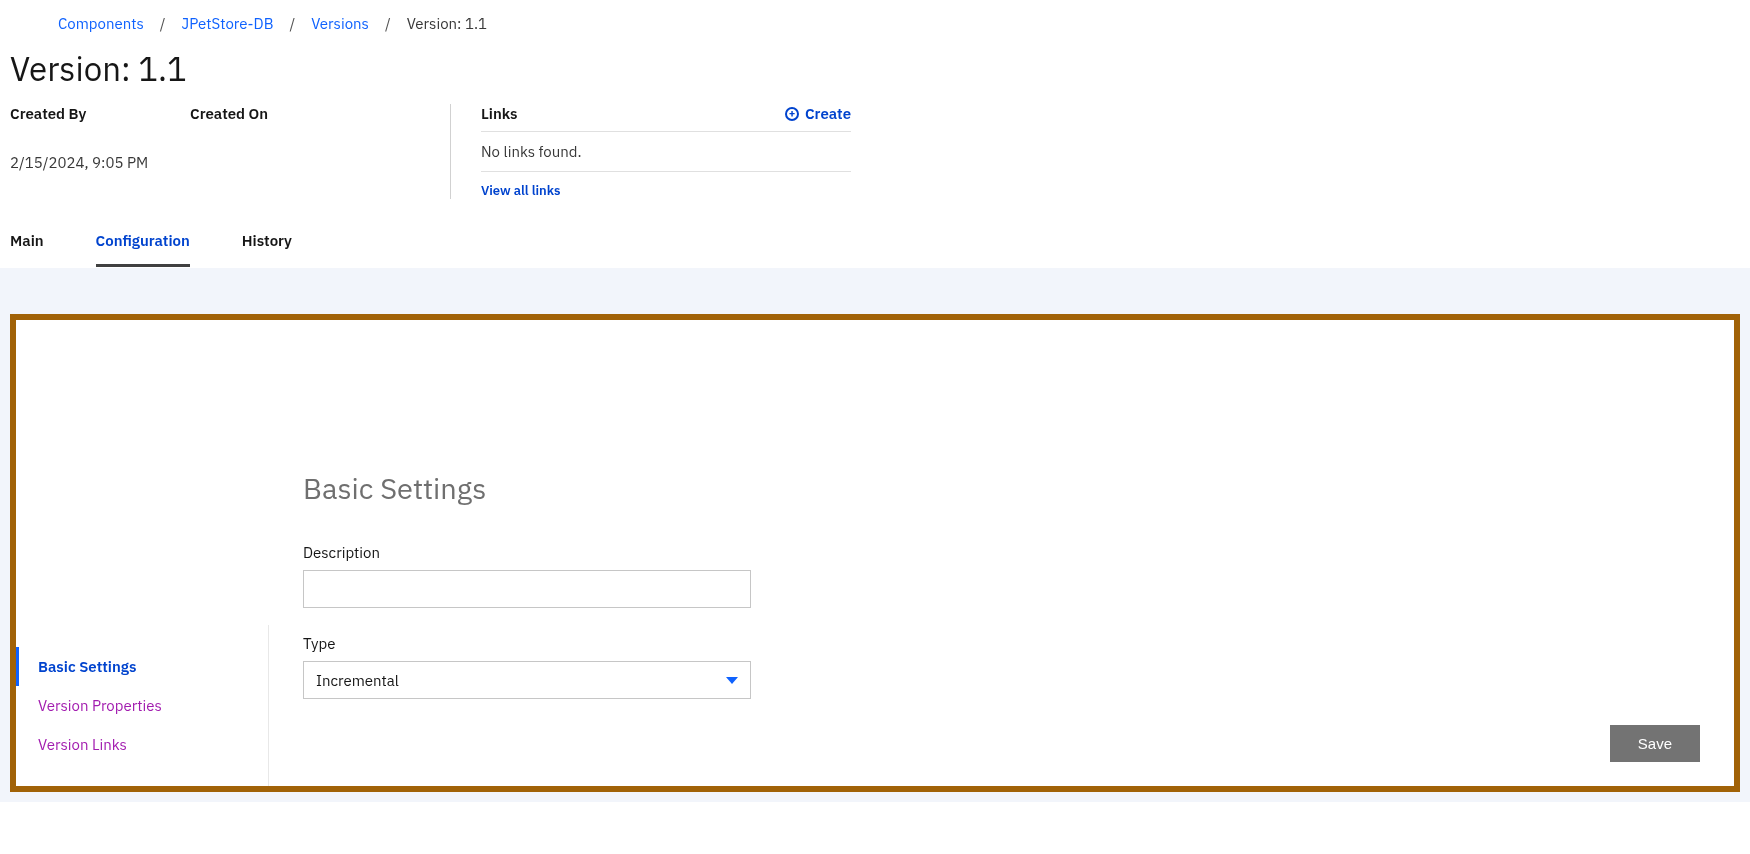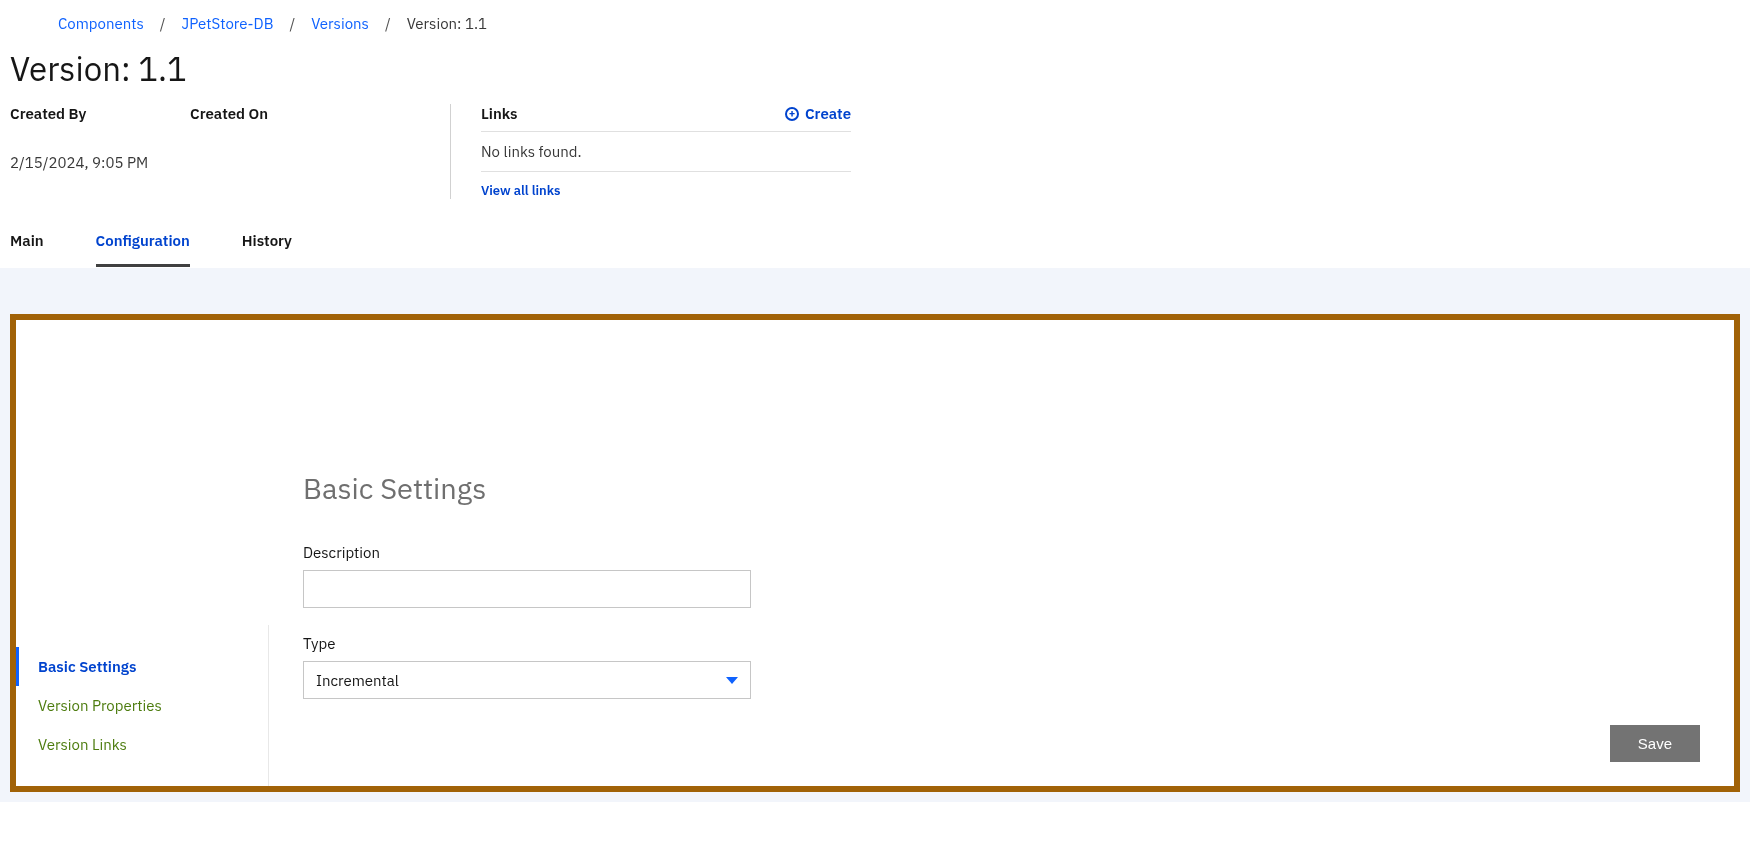--- a/index.html
+++ b/index.html
@@ -135,21 +135,21 @@
     
     .sidenav {
       flex: 0 0 253px;
       border-right: 1px solid #e8e8e8;
       padding: 22px 0;
     }
     .sidenav-item {
       padding: 10px 22px;
       font-size: 15px;
       font-weight: 600;
-      color: #4d7c0f;
+      color: #a21caf;
       cursor: pointer;
     }
     .sidenav-item.active {
       color: #0043ce;
       border-left: 3px solid #0f62fe;
       padding-left: 19px;
     }
     .sidenav-item:not(.active) { font-weight: 400; }
 
     

